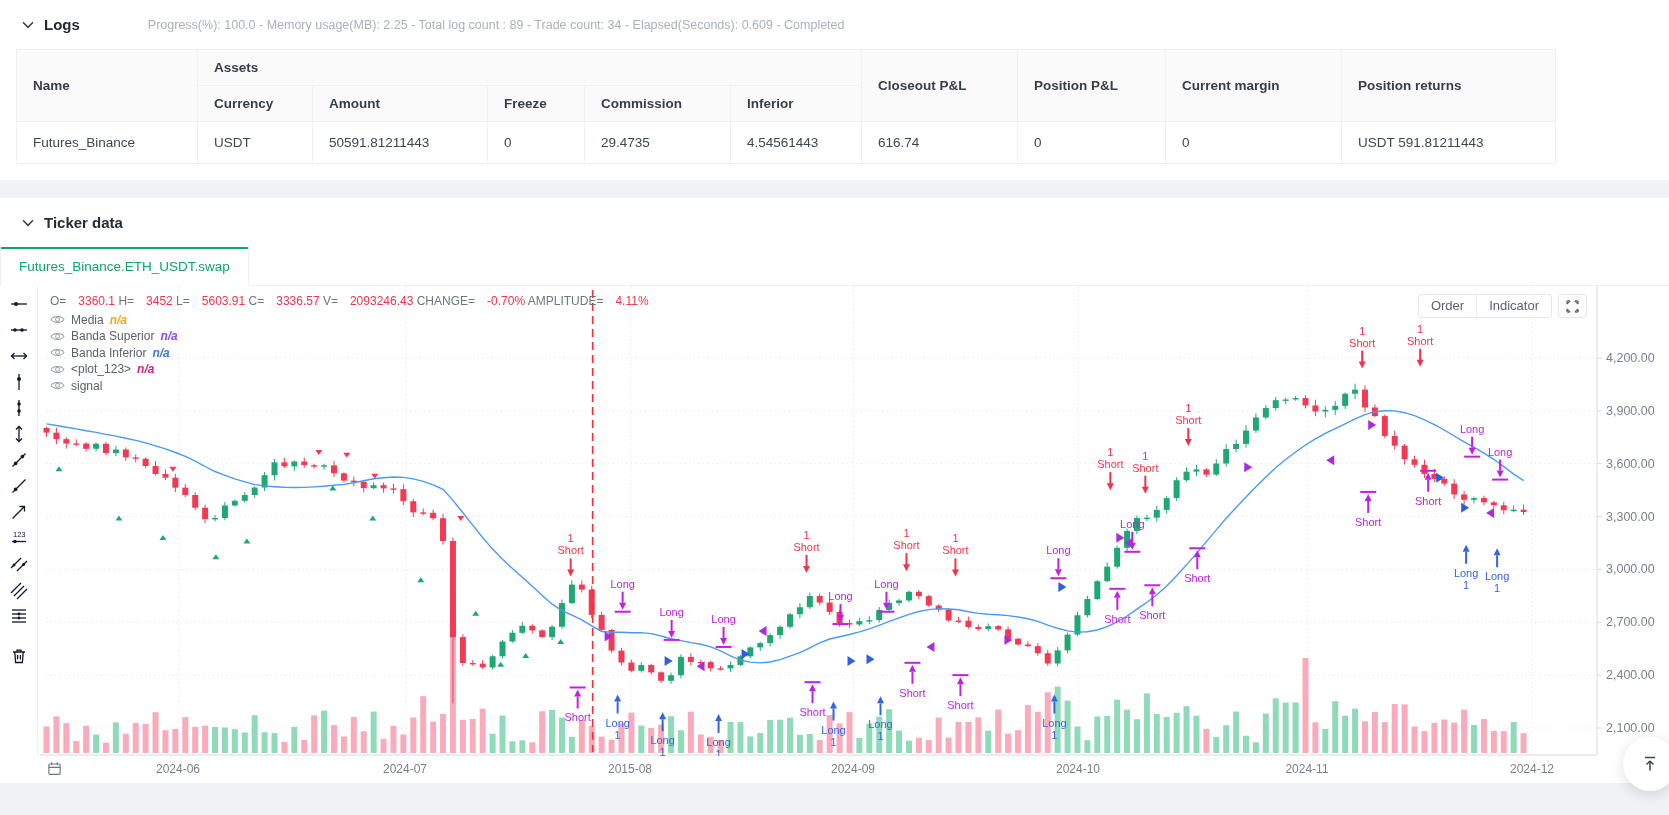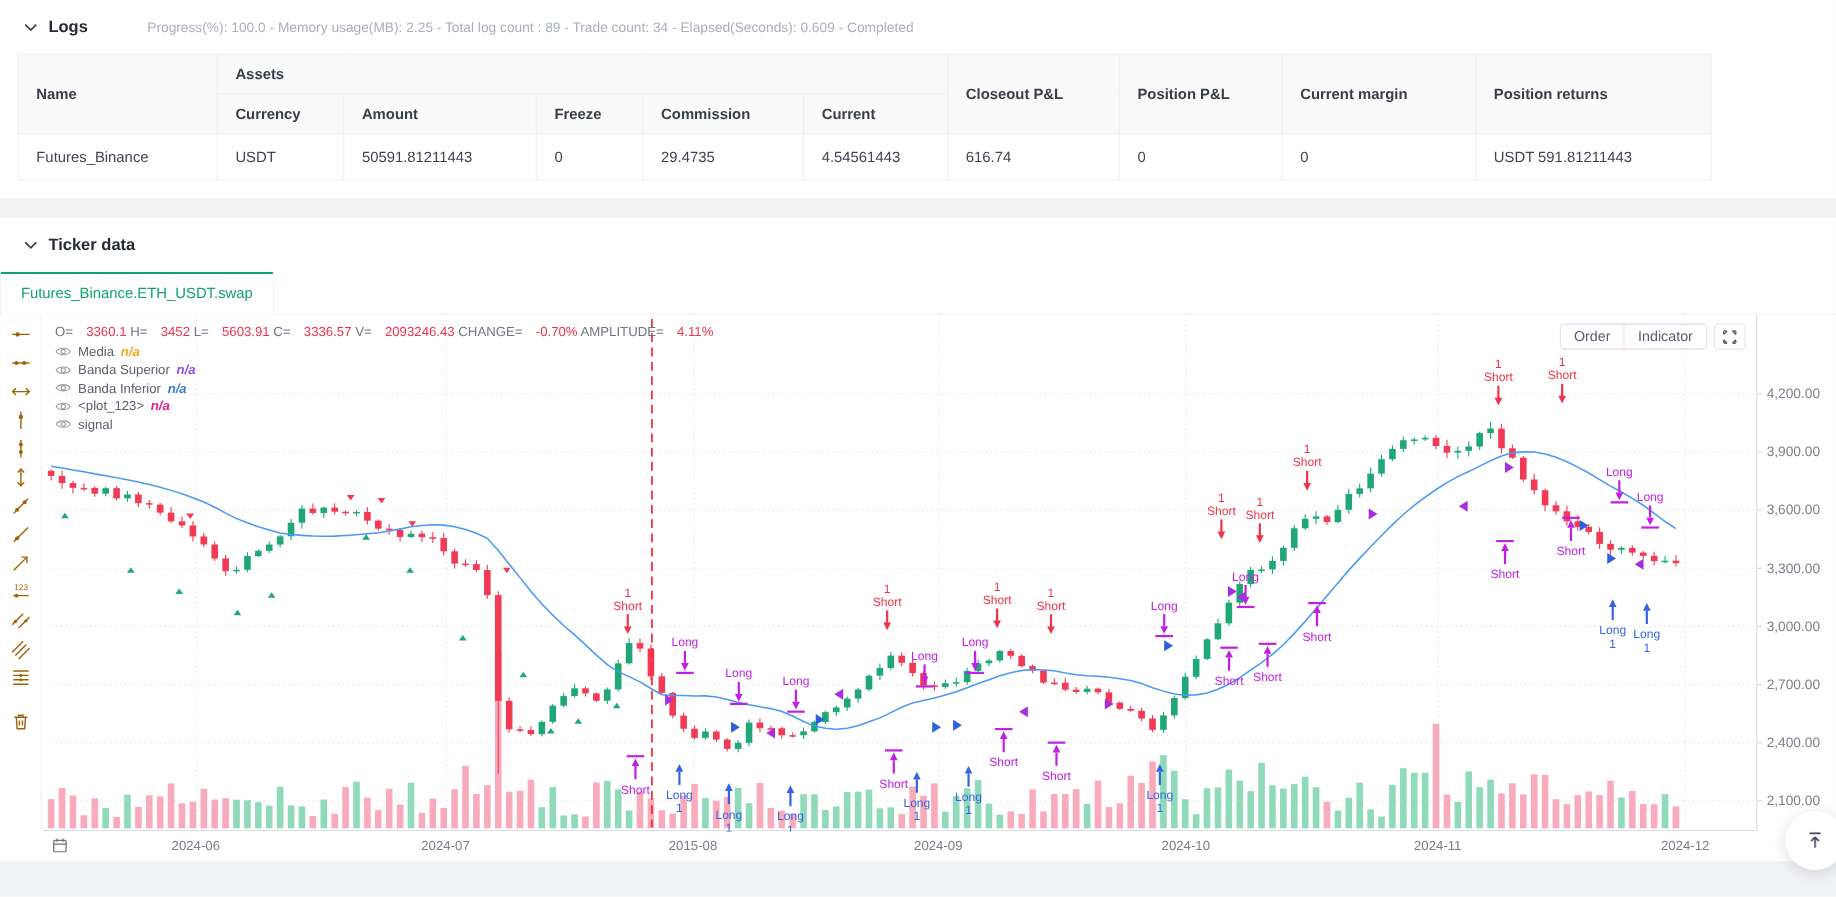--- a/index.html
+++ b/index.html
@@ -8,21 +8,21 @@
     background:#f1f2f4;
     font-family:"Liberation Sans","DejaVu Sans",sans-serif;
     color:#3b414d;
   }
   .card{background:#fff;}
   
   .logs-card{padding:14px 16px 16px;}
   .logs-header{display:flex;align-items:center;gap:10px;margin:2px 0 16px 6px;}
   .chev{display:inline-flex;color:#3b414d;cursor:pointer;}
   .logs-title{font-size:15px;font-weight:700;color:#262b33;}
-  .logs-summary{font-size:12.5px;color:#aab0ba;margin-left:0;padding-left:44px;}
+  .logs-summary{font-size:12.5px;color:#aab0ba;margin-left:14px;padding-left:44px;}
   table.assets{border-collapse:collapse;table-layout:fixed;width:1539px;font-size:13.5px;}
   table.assets th,table.assets td{border:1px solid #f0f0f2;padding:10px 16px;text-align:left;}
   table.assets th{background:#fafafa;font-weight:700;color:#373d49;}
   table.assets td{color:#3f4552;background:#fff;padding:13px 16px;}
   th.center,td.center{text-align:center;}
   td.right{text-align:right;}
   
   .ticker-card{margin-top:18px;position:relative;}
   .ticker-header{display:flex;align-items:center;gap:10px;padding:16px 0 12px 22px;}
   .ticker-title{font-size:15px;font-weight:700;color:#262b33;}
@@ -30,21 +30,21 @@
   .tab{
     background:#fff;border:1px solid #eef0f2;border-bottom:1px solid #fff;
     border-top:2px solid #12a36b;border-radius:2px 2px 0 0;
     color:#12a36b;font-size:13.5px;padding:10px 18px 11px;margin-bottom:-1px;cursor:pointer;
   }
   .chart-wrap{display:flex;height:470px;}
   .draw-toolbar{
     width:37px;border-right:1px solid #eef0f2;display:flex;flex-direction:column;
     align-items:center;padding-top:8px;gap:6px;flex:none;
   }
-  .tool-btn{width:24px;height:20px;display:flex;align-items:center;justify-content:center;color:#a16207;cursor:pointer;}
+  .tool-btn{width:24px;height:20px;display:flex;align-items:center;justify-content:center;color:#0f172a;cursor:pointer;}
   .tool-btn svg{display:block;}
   .chart-main{flex:1;position:relative;}
   .chart-main > svg{position:absolute;left:0;top:0;width:100%;height:100%;font-family:"Liberation Sans","DejaVu Sans",sans-serif;}
   .legend{position:absolute;left:12px;top:7px;font-size:12px;line-height:16.5px;pointer-events:none;z-index:3;}
   .ohlc-line{color:#6f7580;margin-bottom:2px;white-space:nowrap;}
   .ohlc-line b{font-weight:400;color:#f0334a;margin-left:12px;}
   .ind-row{display:flex;align-items:center;gap:6px;color:#5b616b;height:16.5px;}
   .ind-row .val{font-weight:700;font-style:italic;}
   .chart-btns{position:absolute;top:8px;right:82px;display:flex;gap:6px;z-index:3;}
   .btn-group{display:flex;border:1px solid #e4e6ea;border-radius:4px;background:#f9a8d4;overflow:hidden;}
@@ -93,21 +93,21 @@
         <th rowspan="2">Closeout P&amp;L</th>
         <th rowspan="2">Position P&amp;L</th>
         <th rowspan="2">Current margin</th>
         <th rowspan="2" class="center">Position returns</th>
       </tr>
       <tr>
         <th>Currency</th>
         <th>Amount</th>
         <th>Freeze</th>
         <th>Commission</th>
-        <th>Current</th>
+        <th>Inferior</th>
       </tr>
     </thead>
     <tbody>
       <tr>
         <td class="center">Futures_Binance</td>
         <td>USDT</td>
         <td>50591.81211443</td>
         <td>0</td>
         <td>29.4735</td>
         <td>4.54561443</td>

